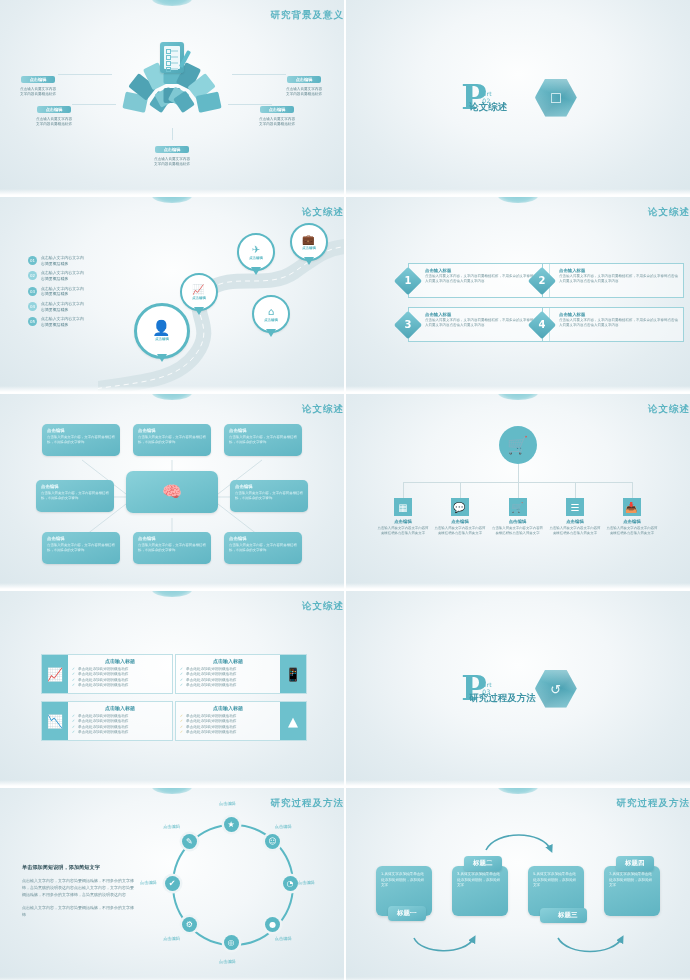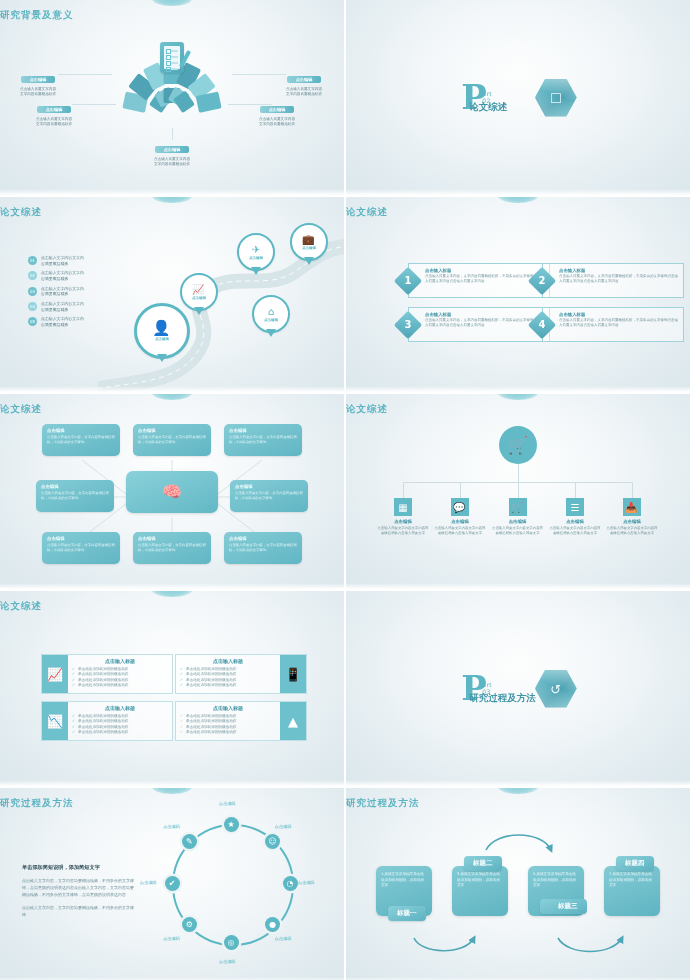--- a/index.html
+++ b/index.html
@@ -2,21 +2,21 @@
 <html><head>
 <meta charset="utf-8">
 <style>
   html,body{margin:0;padding:0;background:#ffffff;}
   body{width:690px;height:980px;font-family:"DejaVu Sans","Liberation Sans",sans-serif;}
   .deck{width:690px;height:980px;display:grid;grid-template-columns:344px 344px;grid-template-rows:repeat(5,195px);gap:2px 2px;background:#ffffff;}
   .slide{position:relative;overflow:hidden;background:
       radial-gradient(ellipse at 50% 38%, #fdfefe 0%, #f3f7f9 38%, #e4edf1 72%, #dbe7ec 100%);}
   .slide::after{content:"";position:absolute;left:0;right:0;bottom:0;height:6px;background:linear-gradient(to bottom,rgba(255,255,255,0),#ffffff);}
   
-  .stitle{position:absolute;top:9px;left:0;right:0;text-align:left;font-size:9.5px;font-weight:bold;color:#5bb4c2;letter-spacing:1px;}
+  .stitle{position:absolute;top:9px;left:0;right:0;text-align:right;font-size:9.5px;font-weight:bold;color:#5bb4c2;letter-spacing:1px;}
   .tcap{position:absolute;top:-6px;left:50%;transform:translateX(-50%);width:40px;height:12px;
         background:radial-gradient(ellipse at 50% 0%, #7fc9d4 0%, #9fd7df 60%, rgba(200,232,238,0) 100%);
         border-bottom-left-radius:40px 14px;border-bottom-right-radius:40px 14px;}
   
   .fanwrap{position:absolute;left:50%;top:36px;transform:translateX(-50%);width:140px;height:74px;}
   .seg{position:absolute;bottom:0;left:50%;transform-origin:50% 100%;}
   .segi{width:17px;height:23px;border-radius:2px;}
   .clip{position:absolute;left:50%;top:6px;transform:translateX(-50%);width:24px;height:31px;border-radius:3px;
         background:linear-gradient(135deg,#6fc2cf,#4fa7b7);box-shadow:0 1px 2px rgba(0,0,0,.12);}
   .clip i{position:absolute;left:4px;top:4px;right:4px;bottom:4px;background:#eef8fa;border-radius:1px;}
@@ -565,19 +565,19 @@
         </defs>
     </svg>
 
     <div class="tbox" style="left:30px;top:78px;"><span>1.具体文字添加如果单击此处添加简短说明，添加简短文字</span></div>
     <div class="tag" style="left:42px;top:118px;">标题一</div>
 
     <div class="tbox" style="left:106px;top:78px;"><span>3.具体文字添加如果单击此处添加简短说明，添加简短文字</span></div>
     <div class="tag" style="left:118px;top:68px;">标题二</div>
 
     <div class="tbox" style="left:182px;top:78px;"><span>5.具体文字添加如果单击此处添加简短说明，添加简短文字</span></div>
-    <div class="tag" style="left:194px;top:111px;padding-left:18px;">标题三</div>
+    <div class="tag" style="left:194px;top:120px;padding-left:18px;">标题三</div>
 
     <div class="tbox" style="left:258px;top:78px;"><span>7.具体文字添加如果单击此处添加简短说明，添加简短文字</span></div>
     <div class="tag" style="left:270px;top:68px;">标题四</div>
   </div>
 
 </div>
 
 </body></html>

